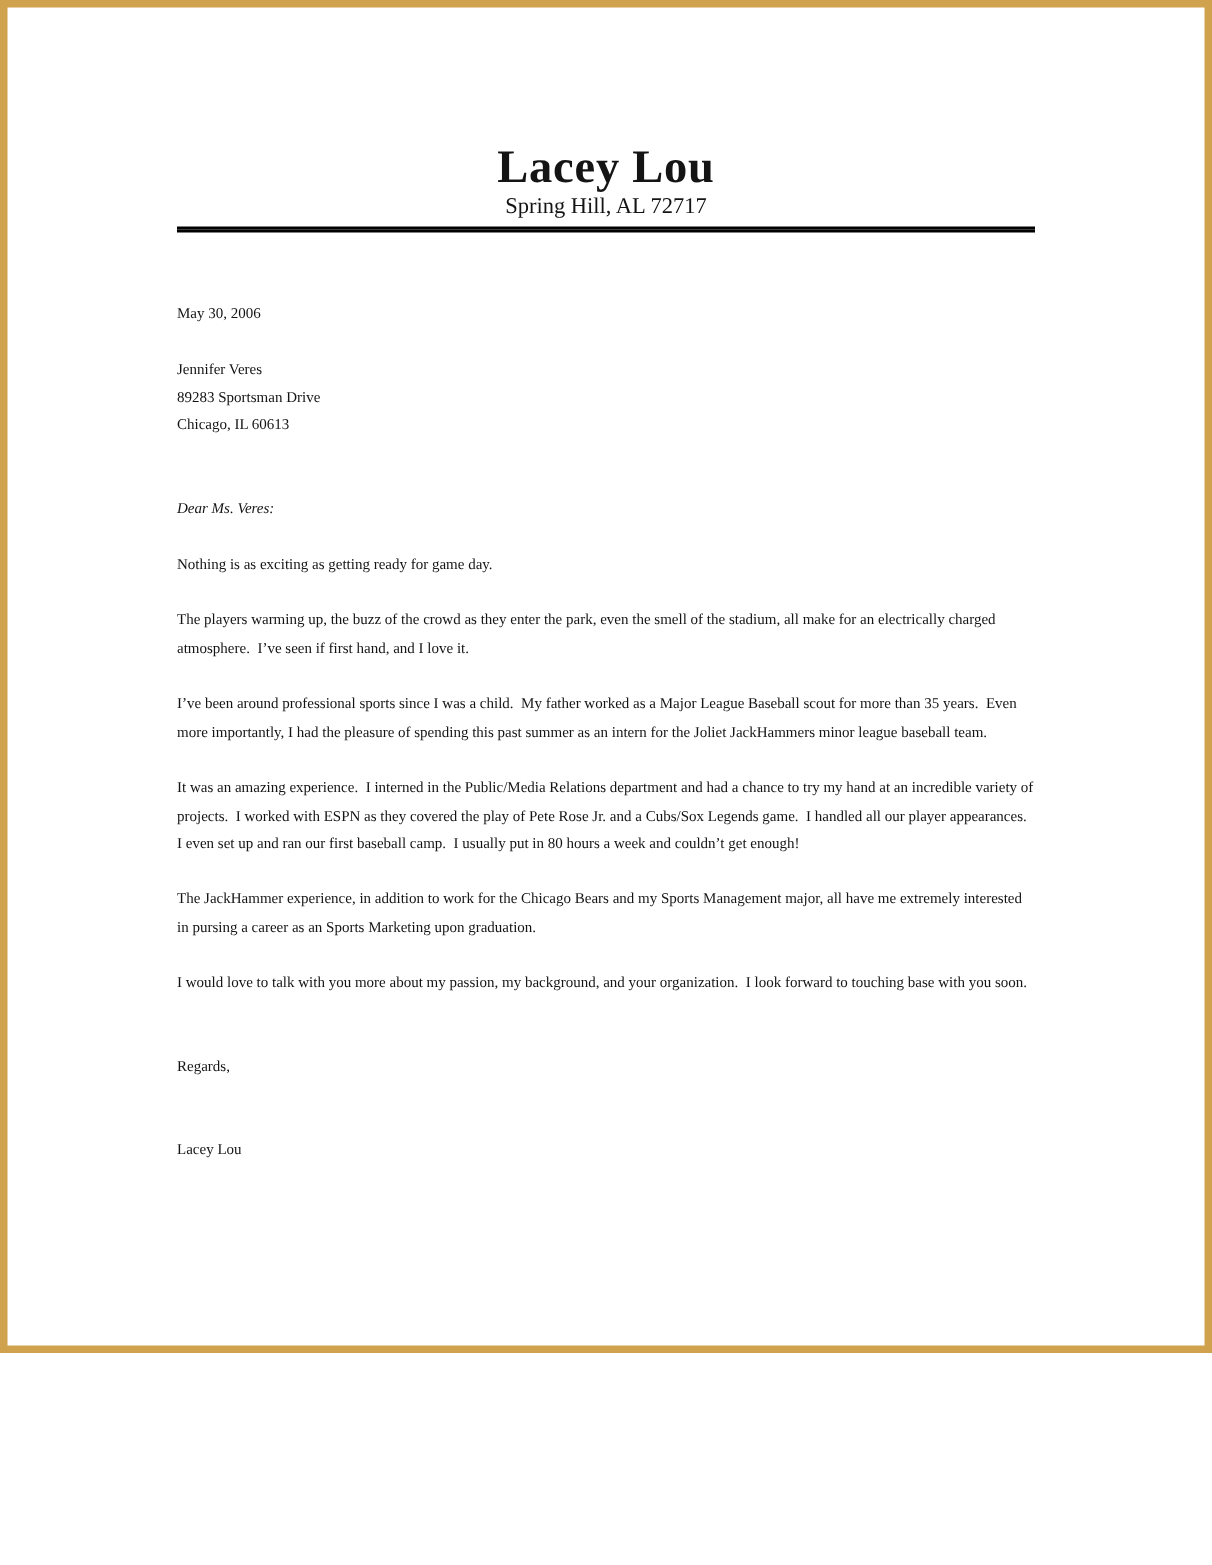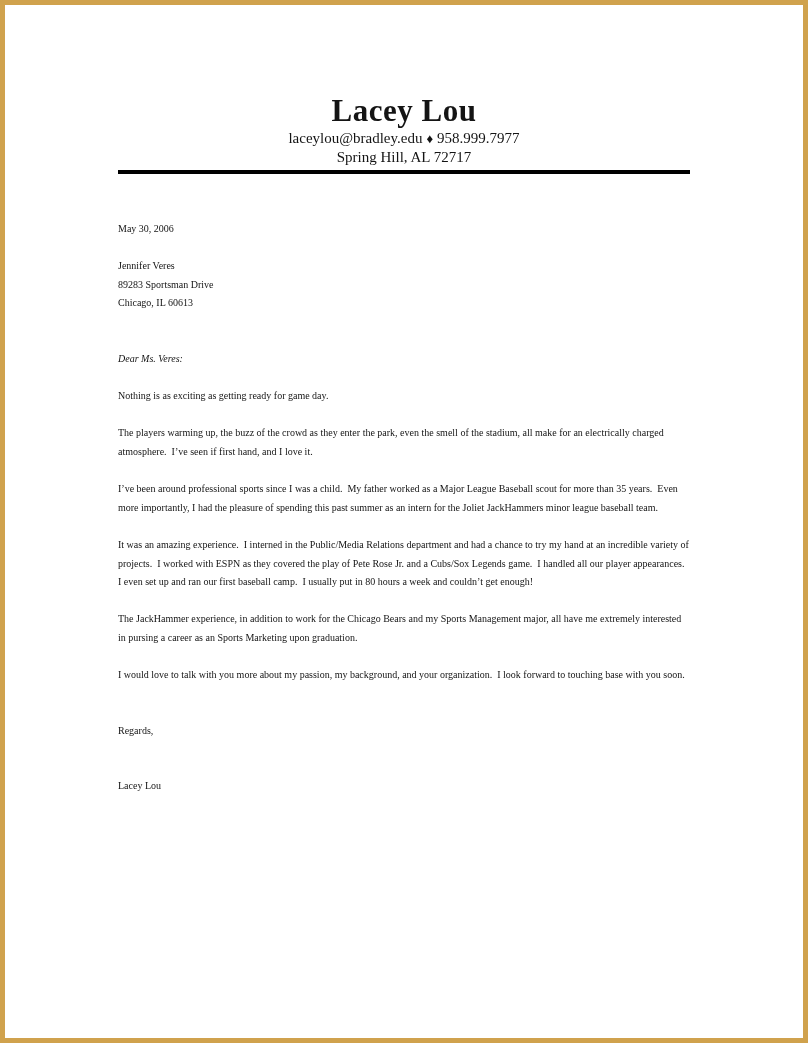--- a/index.html
+++ b/index.html
@@ -3,21 +3,21 @@
 <meta charset="utf-8">
 <style>
   * { box-sizing: border-box; }
   html, body {
     margin: 0;
     padding: 0;
     background: #ffffff;
   }
   .page {
     width: 808px;
-    height: 1043px;
+    height: 902px;
     border: 5px solid #D0A24D;
     background: #ffffff;
     overflow: hidden;
     font-family: "Liberation Serif", "DejaVu Serif", serif;
     color: #141414;
   }
   .content {
     width: 572px;
     margin: 0 auto;
   }
@@ -82,23 +82,20 @@
   }
 </style>
 </head>
 <body>
 
 <div class="page">
   <div class="content">
 
     <div class="letterhead">
       <div class="letterhead-name">Lacey Lou</div>
-      <div class="letterhead-line">
-        <span>laceylou@bradley.edu</span><span class="contact-separator">♦</span><span>958.999.7977</span>
-      </div>
       <div class="letterhead-line">Spring Hill, AL 72717</div>
     </div>
 
     <div class="header-rule"></div>
 
     <div class="letter-body">
 
       <div class="date-line">May 30, 2006</div>
 
       <div class="recipient-block">

